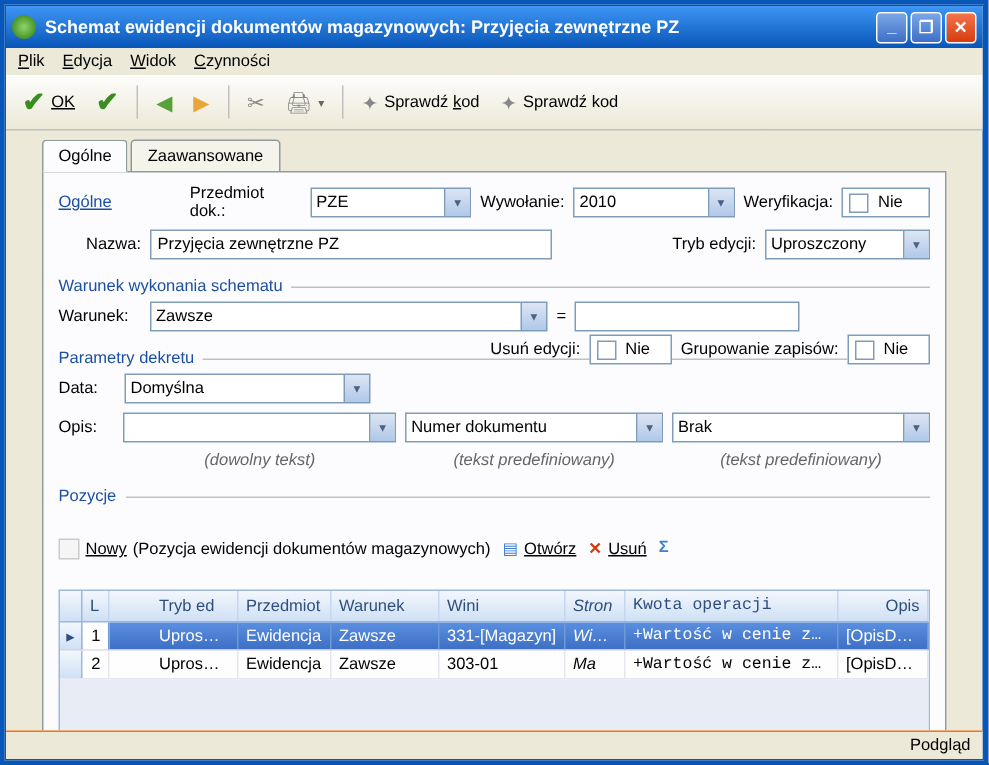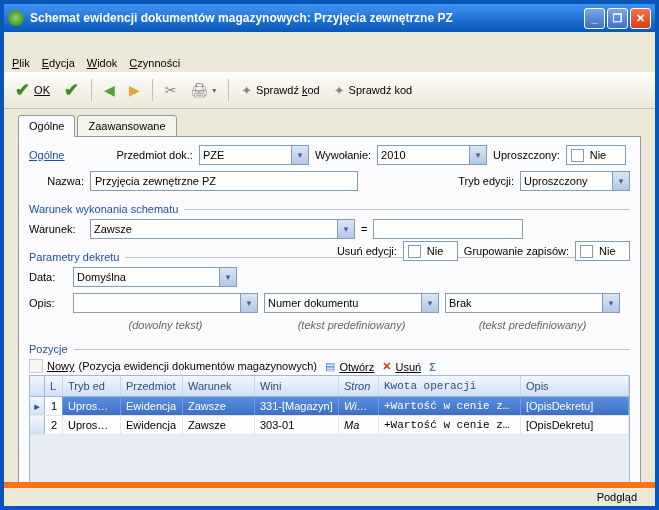--- a/index.html
+++ b/index.html
@@ -5,32 +5,32 @@
 * { box-sizing: border-box; font-family: Tahoma, sans-serif; font-size: 11px; }
 body { margin: 0; background: #0856B7; padding: 3px; }
 .window { background: #ECE9D8; border: 1px solid #0856B7; width: 653px; height: 504px; display: flex; flex-direction: column; }
 .titlebar { background: linear-gradient(#3E95F5, #0856B7); color: #fff; height: 28px; display: flex; align-items: center; padding: 12px 4px; }
 .titlebar .icon { width: 16px; height: 16px; background: radial-gradient(circle, #8FD46A, #2B7A0B); border-radius: 50%; margin-right: 6px; }
 .titlebar .title { font-weight: bold; font-size: 12px; flex: 1; }
 .win-btns { display: flex; gap: 2px; }
 .win-btn { width: 21px; height: 21px; background: linear-gradient(#7BA7E8, #3E6FC6); border: 1px solid #fff; border-radius: 3px; color: #fff; font-weight: bold; display: flex; align-items: center; justify-content: center; cursor: pointer; }
 .win-btn.close { background: linear-gradient(#F5744C, #D63C0F); }
 .menubar { background: #ECE9D8; padding: 3px 8px; display: flex; gap: 12px; }
-.menu-item { cursor: pointer; margin-top: 22px; }
+.menu-item { cursor: pointer; }
 .menu-item u { text-decoration: underline; }
 .toolbar { background: linear-gradient(#FDFDFB, #ECE9D8); padding: 4px 6px; display: flex; align-items: center; gap: 4px; border-bottom: 1px solid #C0C0C0; }
 .tb-btn { padding: 3px 5px; display: flex; align-items: center; gap: 4px; cursor: pointer; border-radius: 3px; }
 .tb-sep { width: 1px; height: 22px; background: #C0C0C0; margin: 0 3px; }
 .icon-check { color: #3A8E1F; font-size: 18px; font-weight: bold; }
 .icon-arrow-l { color: #56A238; font-size: 14px; }
 .icon-arrow-r { color: #E8A53A; font-size: 14px; }
 .icon-tools { color: #888; font-size: 14px; }
 .icon-print { color: #888; font-size: 14px; }
 .icon-wand { color: #888; font-size: 13px; }
-.content { flex: 1; padding: 6px 14px; display: flex; flex-direction: column; overflow: hidden; }
+.content { flex: 1; padding: 6px 24px; display: flex; flex-direction: column; overflow: hidden; }
 .tabs { display: flex; margin-bottom: -1px; }
 .tab { padding: 4px 10px; border: 1px solid #919B9C; background: #F5F4EA; cursor: pointer; border-top-left-radius: 3px; border-top-right-radius: 3px; margin-right: 2px; }
 .tab.active { background: #FCFCFE; border-bottom: 1px solid #FCFCFE; position: relative; z-index: 2; }
 .tab-panel { border: 1px solid #919B9C; background: #FCFCFE; padding: 8px 10px; flex: 1; display: flex; flex-direction: column; }
 .row { display: flex; align-items: center; gap: 6px; margin-bottom: 6px; }
 .lbl { color: #000; }
 .lbl-link { color: #1C4FA2; text-decoration: underline; cursor: pointer; }
 .combo { border: 1px solid #7F9DB9; background: #fff; height: 20px; display: flex; align-items: center; padding: 0 3px; position: relative; }
 .combo .arrow { position: absolute; right: 0; top: 0; width: 17px; height: 100%; background: linear-gradient(#DCE5F4, #B0C8E8); border-left: 1px solid #7F9DB9; display: flex; align-items: center; justify-content: center; color: #4D6185; font-size: 9px; }
 .textbox { border: 1px solid #7F9DB9; background: #fff; height: 20px; padding: 0 4px; display: flex; align-items: center; }
@@ -42,24 +42,24 @@
 .grid { border: 1px solid #9DB8D8; margin-top: 2px; }
 .grid-head { display: flex; background: linear-gradient(#F3F7FD, #CFE0F5); border-bottom: 1px solid #9DB8D8; }
 .gh { padding: 4px 5px; border-right: 1px solid #C5D6EE; color: #2E4E7E; font-weight: normal; }
 .grid-row { display: flex; background: #FEFEFE; border-bottom: 1px solid #E5E5F0; }
 .grid-row.sel { background: linear-gradient(#5A8FE0, #3D6FC4); color: #fff; }
 .gc { padding: 3px 5px; border-right: 1px solid #E5E5F0; overflow: hidden; white-space: nowrap; text-overflow: ellipsis; }
 .grid-row.sel .gc { border-right: 1px solid #6E9BD8; }
 .grid-body-empty { height: 60px; background: #E8ECF5; }
 .grid-row-marker { width: 15px; background: linear-gradient(#F3F7FD, #CFE0F5); border-right: 1px solid #9DB8D8; display: flex; align-items: center; justify-content: center; color: #2E4E7E; }
 .grid-row.sel .grid-row-marker { color: #2E4E7E; }
-.status { background: #ECE9D8; padding: 3px 18px; text-align: right; border-top: 6px solid #f97316; }
-.c-l { width: 18px; } .c-tryb { width: 58px; } .c-przed { width: 62px; } .c-war { width: 72px; }
-.c-konto { width: 84px; } .c-stron { width: 40px; font-style: italic; } .c-kwota { width: 142px; font-family: Liberation Mono, monospace; } .c-opis { flex: 1; }
-.pos-toolbar { display: flex; align-items: flex-end; gap: 8px; margin: 0 0; }
+.status { background: #ECE9D8; padding: 3px 8px; text-align: right; border-top: 1px solid #f97316; }
+.c-l { width: 18px; } .c-tryb { width: 58px; margin-left: 28px; } .c-przed { width: 62px; } .c-war { width: 72px; }
+.c-konto { width: 84px; } .c-stron { width: 40px; font-style: italic; } .c-kwota { width: 142px; font-family: Liberation Mono, monospace; } .c-opis { flex: 1; text-align: right; }
+.pos-toolbar { display: flex; align-items: flex-start; gap: 8px; margin: 18px 0; }
 .pos-btn { display: flex; align-items: center; gap: 4px; cursor: pointer; }
 </style>
 </head>
 <body>
 
 <div class="window">
   <div class="titlebar">
     <div class="icon"></div>
     <div class="title">Schemat ewidencji dokumentów magazynowych: Przyjęcia zewnętrzne PZ</div>
     <div class="win-btns">
@@ -123,21 +123,21 @@
         <span class="lbl">Przedmiot dok.:</span>
         <div class="combo" style="width:110px">
             <span>PZE</span>
             <div class="arrow">▾</div>
           </div>
         <span class="lbl">Wywołanie:</span>
         <div class="combo" style="width:110px">
             <span>2010</span>
             <div class="arrow">▾</div>
           </div>
-        <span class="lbl">Uproszczony:</span>
+        <span class="lbl">Weryfikacja:</span>
         <div class="checkbox-field" style="width:60px">
             <div class="chk"></div>
             <span>Nie</span>
           </div>
       </div>
 
       <div class="row">
         <span style="flex:0 0 55px;text-align:right" class="lbl">Nazwa:</span>
         <div class="textbox" style="width:268px">
             <span>Przyjęcia zewnętrzne PZ</span>

